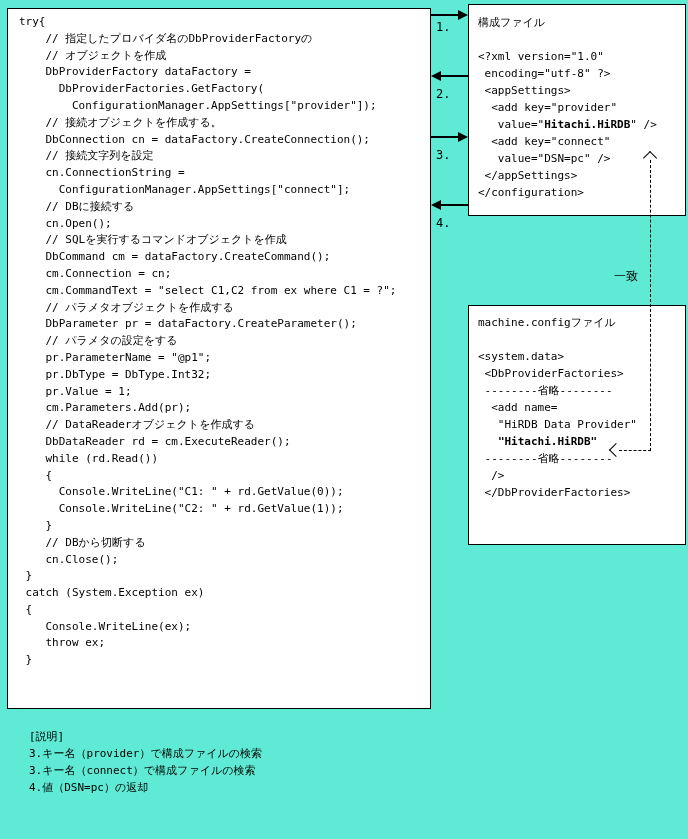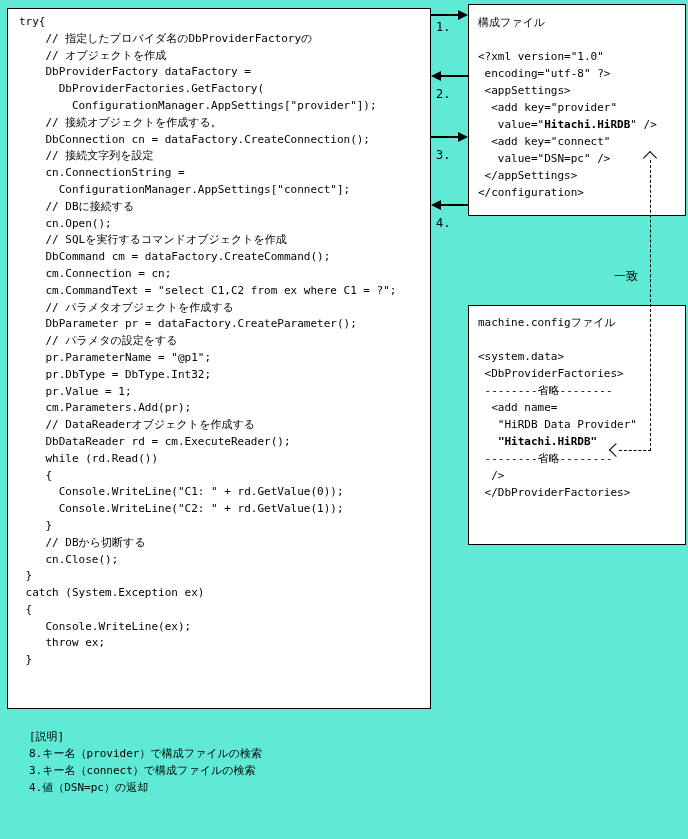--- a/index.html
+++ b/index.html
@@ -154,18 +154,18 @@
   </div>
 
   <div class="dash-v"></div>
   <div class="dash-h"></div>
   <div class="chev-up"></div>
   <div class="chev-left"></div>
   <div id="match-label">一致</div>
 
   <div id="explanation">
     <div>[説明]</div>
-    <div>8.キー名（provider）で構成ファイルの検索</div>
+    <div>3.キー名（provider）で構成ファイルの検索</div>
     <div>3.キー名（connect）で構成ファイルの検索</div>
     <div>4.値（DSN=pc）の返却</div>
   </div>
 
 </div>
 
 </body></html>

